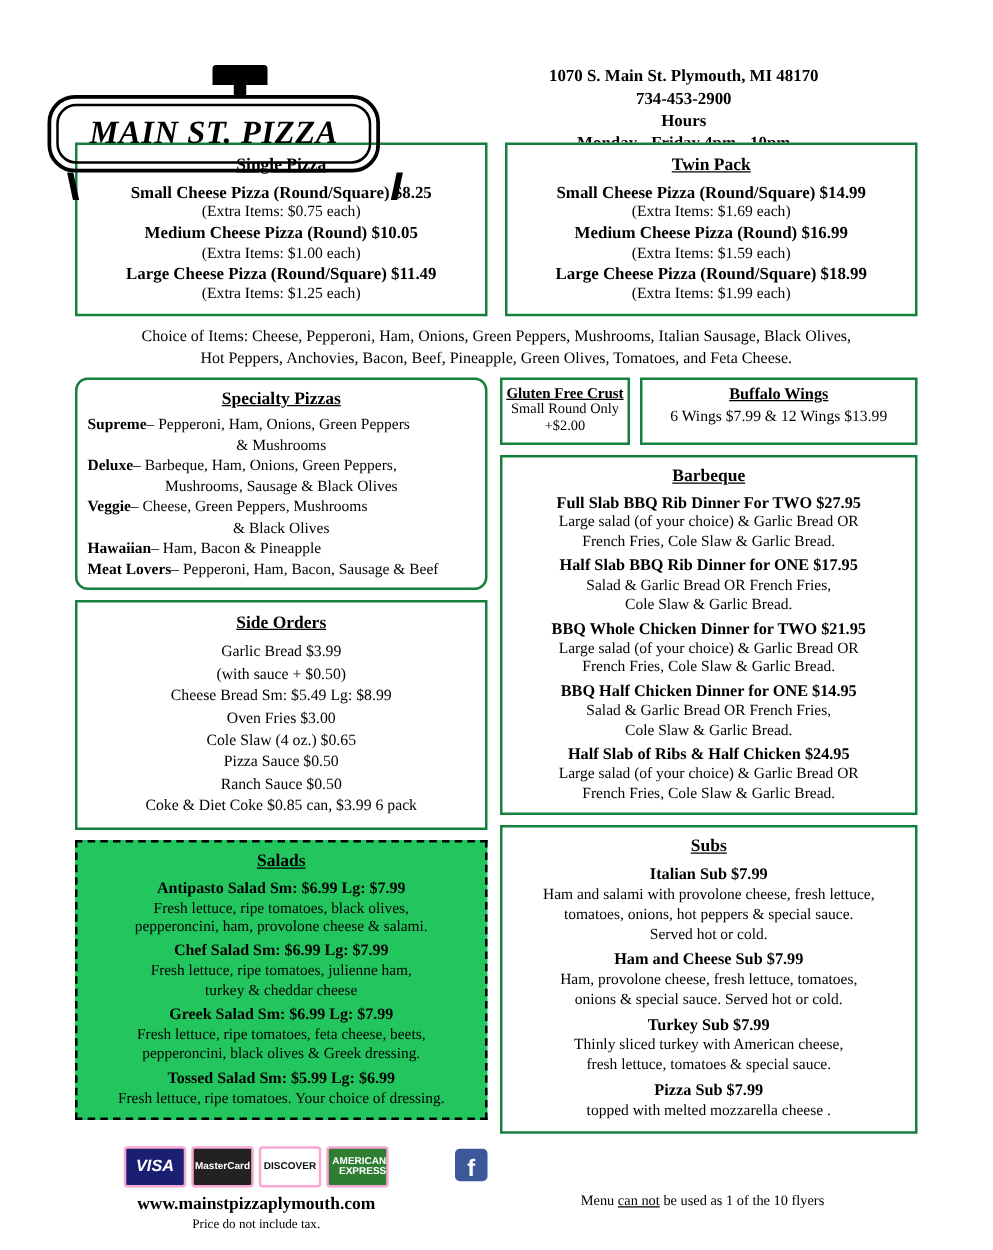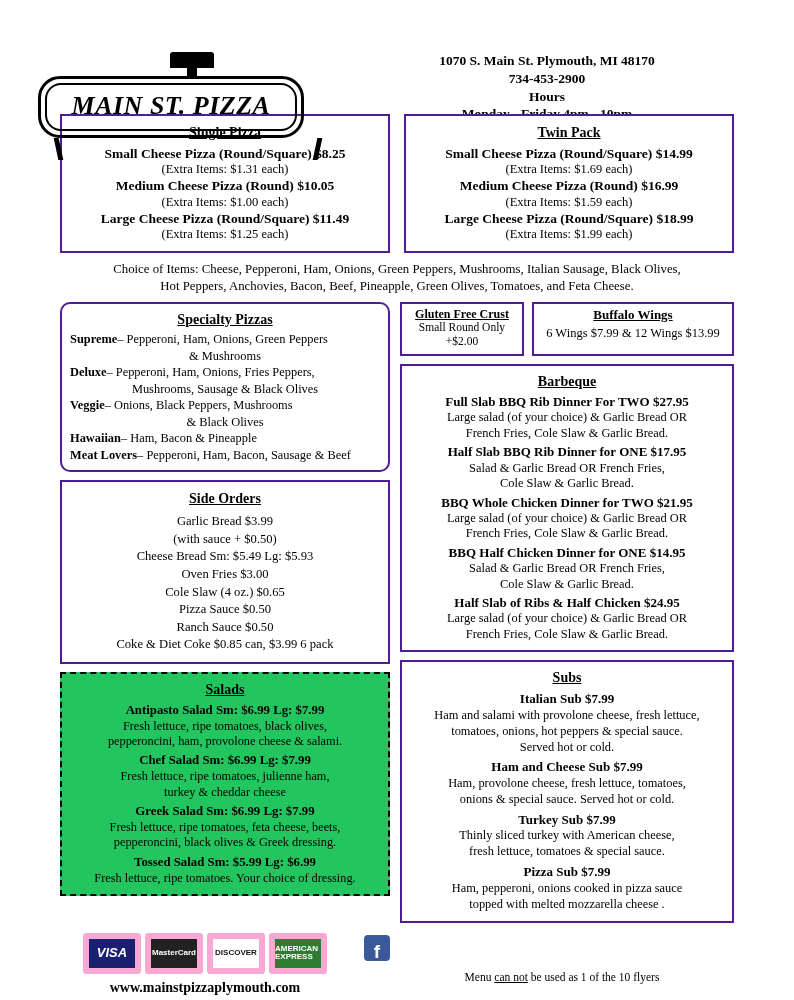--- a/index.html
+++ b/index.html
@@ -95,21 +95,21 @@
     text-align: center;
     font-size: 13.5px;
     font-weight: bold;
     line-height: 1.32;
     padding-top: 0px;
     padding-right: 20px;
   }
 
   
   .box {
-    border: 2px solid #4c1d95;
+    border: 2px solid #15803d;
     box-sizing: border-box;
     background: #fff;
   }
   .box-dashed {
     border: 2px dashed #000;
     box-sizing: border-box;
     background: #22c55e;
   }
   .sec-title {
     text-align: center;
@@ -161,21 +161,21 @@
     border-radius: 10px;
   }
   .specialty .item { margin-bottom: 1px; }
   .specialty .indent { text-align: center; }
 
   .gf-row {
     display: flex;
     gap: 8px;
   }
   .gf-box {
-    width: 124px;
+    width: 104px;
     padding: 3px 3px 5px 3px;
     text-align: center;
     font-size: 11.5px;
     line-height: 1.2;
   }
   .gf-box .t { font-weight: bold; text-decoration: underline; font-size: 12px; }
   .wings-box {
     flex: 1;
     padding: 3px 4px 6px 4px;
     text-align: center;
@@ -233,30 +233,30 @@
     display: flex;
     gap: 4px;
     justify-content: center;
     align-items: center;
     margin-bottom: 6px;
     margin-top: 2px;
   }
   .card {
     width: 46px;
     height: 29px;
-    border: 6px solid #f9a8d4;
+    border: 2px solid #f9a8d4;
     border-radius: 3px;
     font-size: 8px;
     font-weight: bold;
     display: flex;
     align-items: center;
     justify-content: center;
     font-family: "Liberation Sans", sans-serif;
     color: #fff;
-    text-align: left;
+    text-align: right;
     line-height: 1.05;
   }
   .card.visa { background: #1a1f71; color:#fff; font-style: italic; font-size: 13px; }
   .card.mc { background: #222; }
   .card.disc { background: #fff; color: #111; }
   .card.amex { background: #2e7d32; }
   .website {
     font-weight: bold;
     font-size: 14px;
   }
@@ -307,21 +307,21 @@
       <div>Monday - Friday 4pm - 10pm</div>
       <div>Saturday 11am - 10pm</div>
       <div>Sunday 1pm - 10pm</div>
     </div>
   </div>
 
   <div class="pizza-row">
     <div class="box pizza-box">
       <div class="sec-title">Single Pizza</div>
       <div class="price-line">Small Cheese Pizza (Round/Square) $8.25</div>
-      <div class="sub-line">(Extra Items: $1.31 each)</div>
+      <div class="sub-line">(Extra Items: $0.75 each)</div>
       <div class="price-line">Medium Cheese Pizza (Round) $10.05</div>
       <div class="sub-line">(Extra Items: $1.00 each)</div>
       <div class="price-line">Large Cheese Pizza (Round/Square) $11.49</div>
       <div class="sub-line">(Extra Items: $1.25 each)</div>
     </div>
     <div class="box pizza-box">
       <div class="sec-title">Twin Pack</div>
       <div class="price-line">Small Cheese Pizza (Round/Square) $14.99</div>
       <div class="sub-line">(Extra Items: $1.69 each)</div>
       <div class="price-line">Medium Cheese Pizza (Round) $16.99</div>
@@ -340,40 +340,40 @@
 
     <div class="col-left">
 
       <div class="box specialty">
         <div class="sec-title">Specialty Pizzas</div>
         <div class="item">
           <span class="b">Supreme</span><span>– Pepperoni, Ham, Onions, Green Peppers</span>
         </div>
         <div class="indent">&amp; Mushrooms</div>
         <div class="item">
-          <span class="b">Deluxe</span><span>– Pepperoni, Ham, Onions, Fries Peppers,</span>
+          <span class="b">Deluxe</span><span>– Barbeque, Ham, Onions, Green Peppers,</span>
         </div>
         <div class="indent">Mushrooms, Sausage &amp; Black Olives</div>
         <div class="item">
-          <span class="b">Veggie</span><span>– Onions, Black Peppers, Mushrooms</span>
+          <span class="b">Veggie</span><span>– Cheese, Green Peppers, Mushrooms</span>
         </div>
         <div class="indent">&amp; Black Olives</div>
         <div class="item">
           <span class="b">Hawaiian</span><span>– Ham, Bacon &amp; Pineapple</span>
         </div>
         <div class="item">
           <span class="b">Meat Lovers</span><span>– Pepperoni, Ham, Bacon, Sausage &amp; Beef</span>
         </div>
       </div>
 
       <div class="box side-box">
         <div class="sec-title">Side Orders</div>
         <div>Garlic Bread $3.99</div>
         <div>(with sauce + $0.50)</div>
-        <div>Cheese Bread Sm: $5.49  Lg: $5.93</div>
+        <div>Cheese Bread Sm: $5.49  Lg: $8.99</div>
         <div>Oven Fries $3.00</div>
         <div>Cole Slaw (4 oz.) $0.65</div>
         <div>Pizza Sauce $0.50</div>
         <div>Ranch Sauce $0.50</div>
         <div>Coke &amp; Diet Coke $0.85 can,  $3.99 6 pack</div>
       </div>
 
       <div class="box-dashed salads-box">
         <div class="sec-title">Salads</div>
         <div class="name">Antipasto Salad  Sm: $6.99 Lg: $7.99</div>
@@ -430,21 +430,20 @@
         <div>Ham and salami with provolone cheese, fresh lettuce,</div>
         <div>tomatoes, onions, hot peppers &amp; special sauce.</div>
         <div>Served hot or cold.</div>
         <div class="name">Ham and Cheese Sub $7.99</div>
         <div>Ham, provolone cheese, fresh lettuce, tomatoes,</div>
         <div>onions &amp; special sauce. Served hot or cold.</div>
         <div class="name">Turkey Sub $7.99</div>
         <div>Thinly sliced turkey with American cheese,</div>
         <div>fresh lettuce, tomatoes &amp; special sauce.</div>
         <div class="name">Pizza Sub $7.99</div>
-        <div>Ham, pepperoni, onions cooked in pizza sauce</div>
         <div>topped with melted mozzarella cheese .</div>
       </div>
 
     </div>
   </div>
 
   <div class="bottom">
     <div class="bottom-left">
       <div style="display:flex; align-items:flex-start; justify-content:center;">
         <div style="flex:1;">

